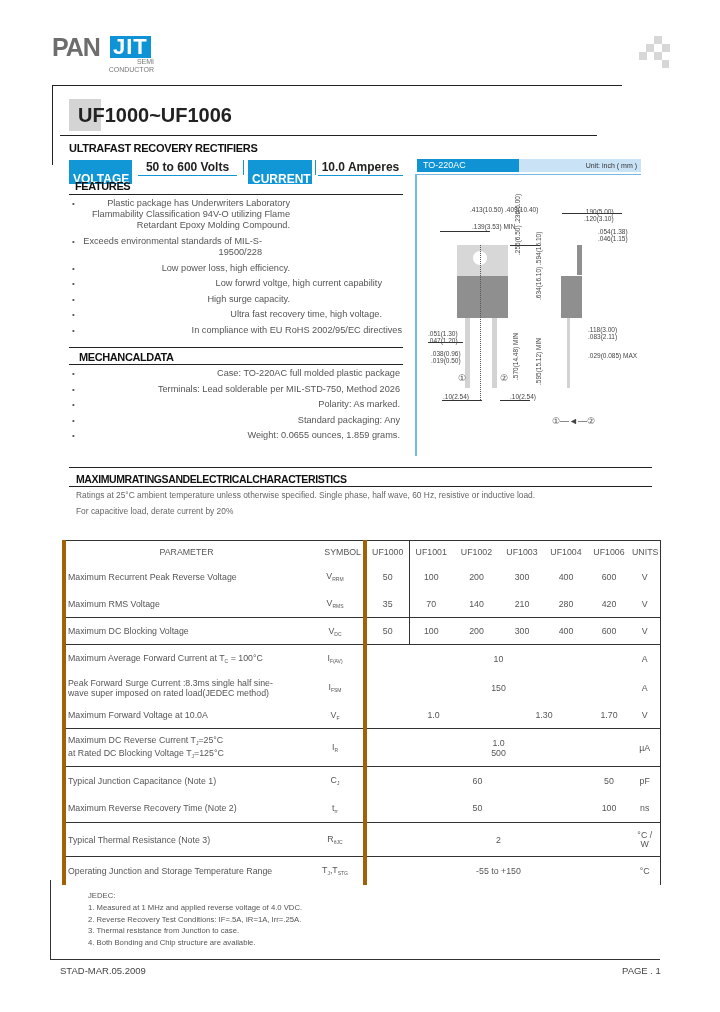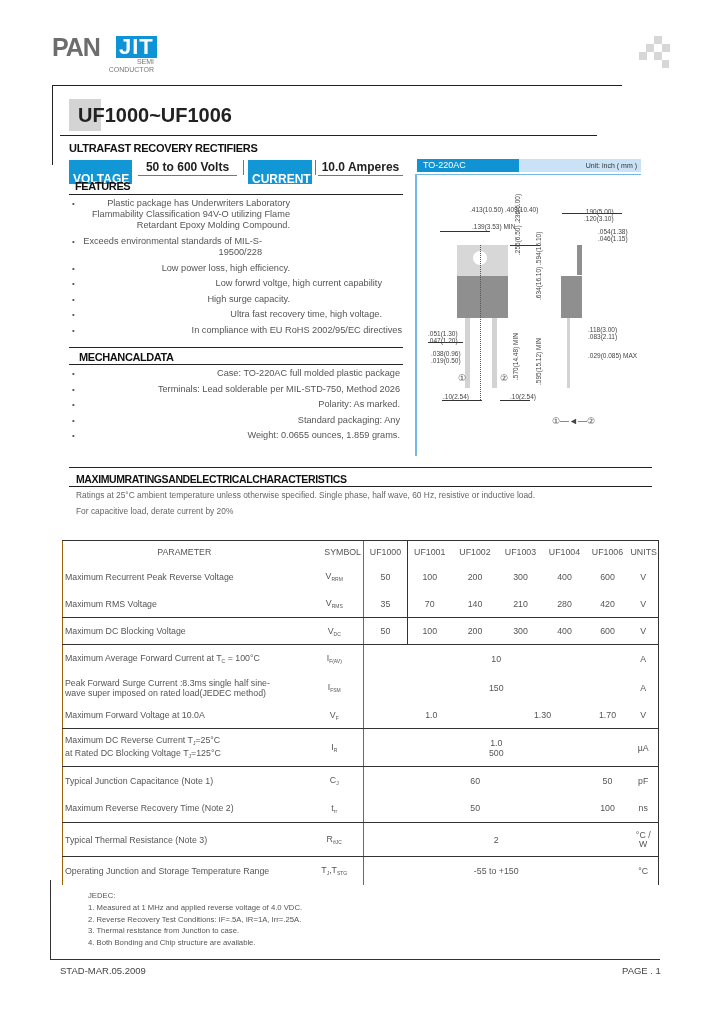--- a/index.html
+++ b/index.html
@@ -3,21 +3,21 @@
 <meta charset="utf-8">
 <style>
   html, body { margin:0; padding:0; }
   body { width:720px; height:1012px; background:#ffffff; position:relative; overflow:hidden;
          font-family:"Liberation Sans", sans-serif; color:#333; }
   .abs { position:absolute; }
 
   
   .logo { left:52px; top:36px; height:22px; display:flex; align-items:center; }
   .logo-pan { font-size:25px; font-weight:bold; color:#6d6d6d; letter-spacing:-1px; line-height:22px; }
-  .logo-jit { background:#0d93d6; color:#fff; font-size:22px; font-weight:bold; line-height:22px; padding:0 3px; margin-left:16px; height:22px; letter-spacing:1px; }
+  .logo-jit { background:#0d93d6; color:#fff; font-size:22px; font-weight:bold; line-height:22px; padding:0 3px; margin-left:10px; height:22px; letter-spacing:1px; }
   .logo-sub { left:104px; top:58px; font-size:7px; color:#777; text-align:right; line-height:8px; width:50px; }
 
   .deco-sq { width:8px; height:8px; background:#d7d7d7; }
 
   
   .frame-top { left:52px; top:85px; width:570px; height:1px; background:#222; }
   .frame-left { left:52px; top:85px; width:1px; height:80px; background:#222; }
   .title-box { left:69px; top:99px; width:32px; height:32px; background:#d4d4d4; }
   .title { left:78px; top:104px; font-size:20px; font-weight:bold; color:#222; }
   .title-rule { left:60px; top:135px; width:537px; height:1px; background:#222; }
@@ -43,21 +43,21 @@
 
   
   .ratings-rule-top { left:69px; top:467px; width:583px; height:1px; background:#222; }
   .ratings-rule-bot { left:69px; top:486px; width:583px; height:1px; background:#222; }
   .note-small { font-size:8.4px; color:#666; }
 
   
   .tbl { left:62px; top:540px; width:596px; border-collapse:collapse; font-size:8.8px; color:#555; table-layout:fixed; }
   .tbl td { padding:0 2px; vertical-align:middle; text-align:center; }
   .tbl td.p { text-align:left; padding-left:2px; }
-  .tbl .bl { border-left:1px solid #a16207; }
+  .tbl .bl { border-left:4px solid #a16207; }
   .tbl .br { border-right:1px solid #333; }
   .tbl .bt { border-top:1px solid #333; }
   .tbl .bb { border-bottom:1px solid #333; }
   .sub { font-size:5px; vertical-align:-2px; }
 
   .notes { left:88px; top:890px; font-size:7.7px; color:#555; line-height:11.8px; }
   .notes-frame-l { left:50px; top:880px; width:1px; height:80px; background:#333; }
   .notes-frame-b { left:50px; top:959px; width:610px; height:1px; background:#333; }
   .footer-l { left:60px; top:965px; font-size:9.5px; color:#444; }
   .footer-r { left:622px; top:965px; font-size:9.5px; color:#444; }

